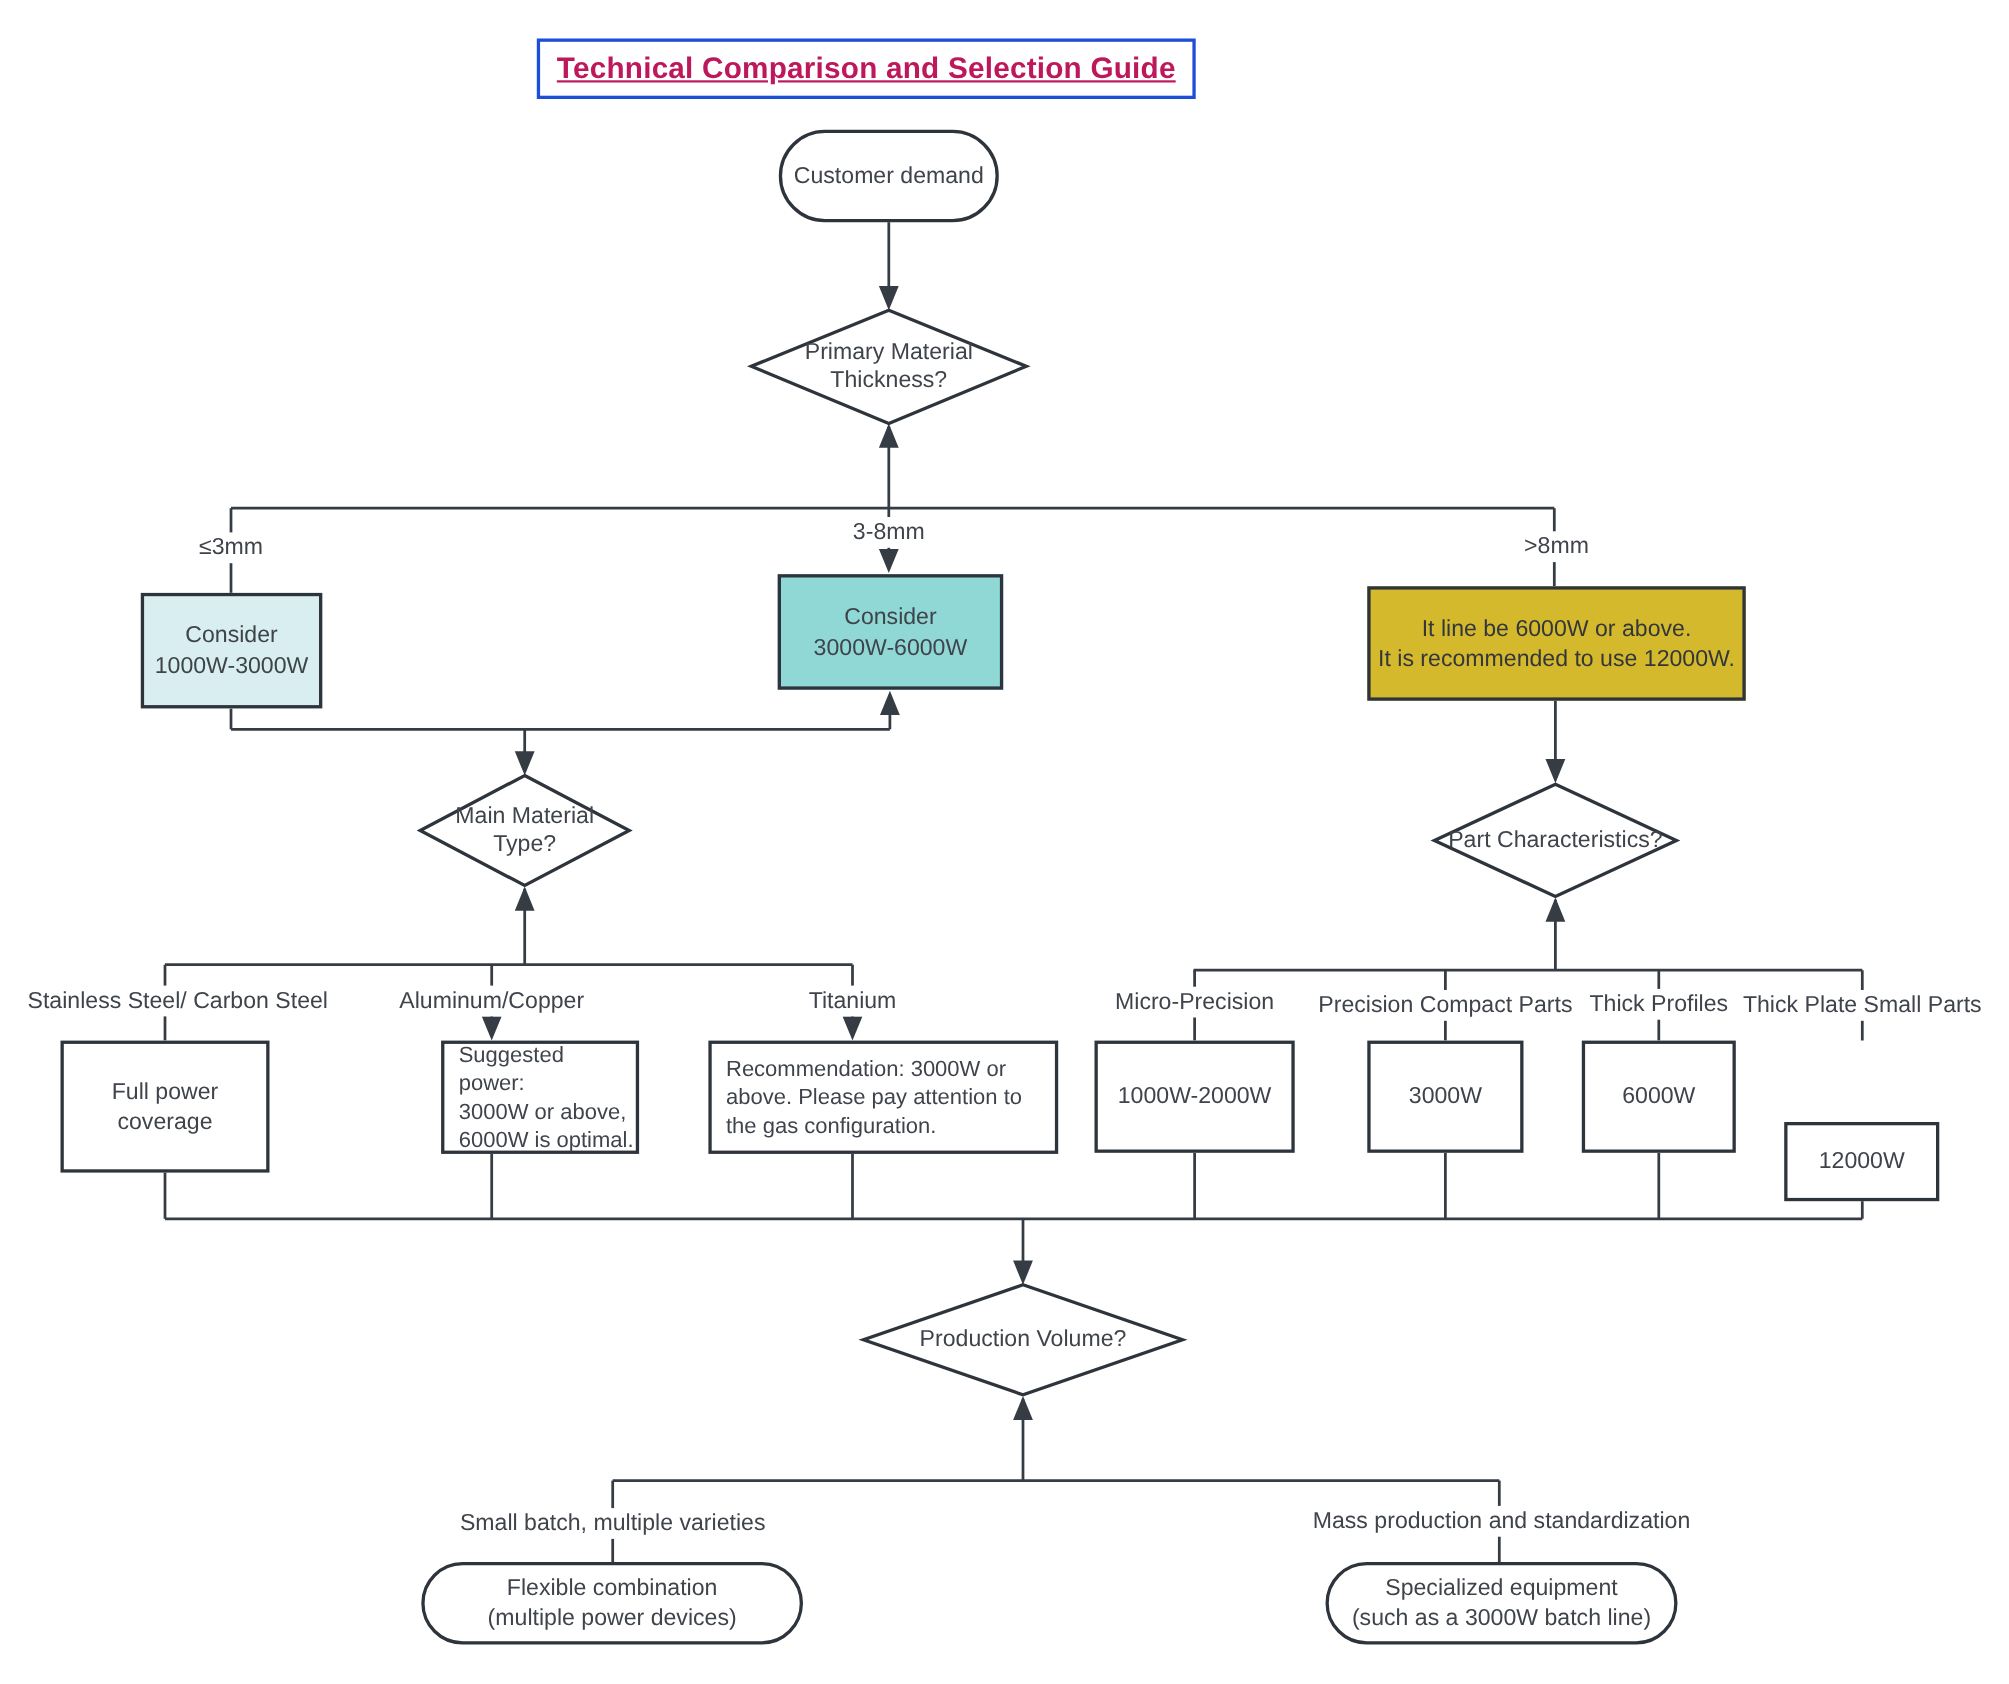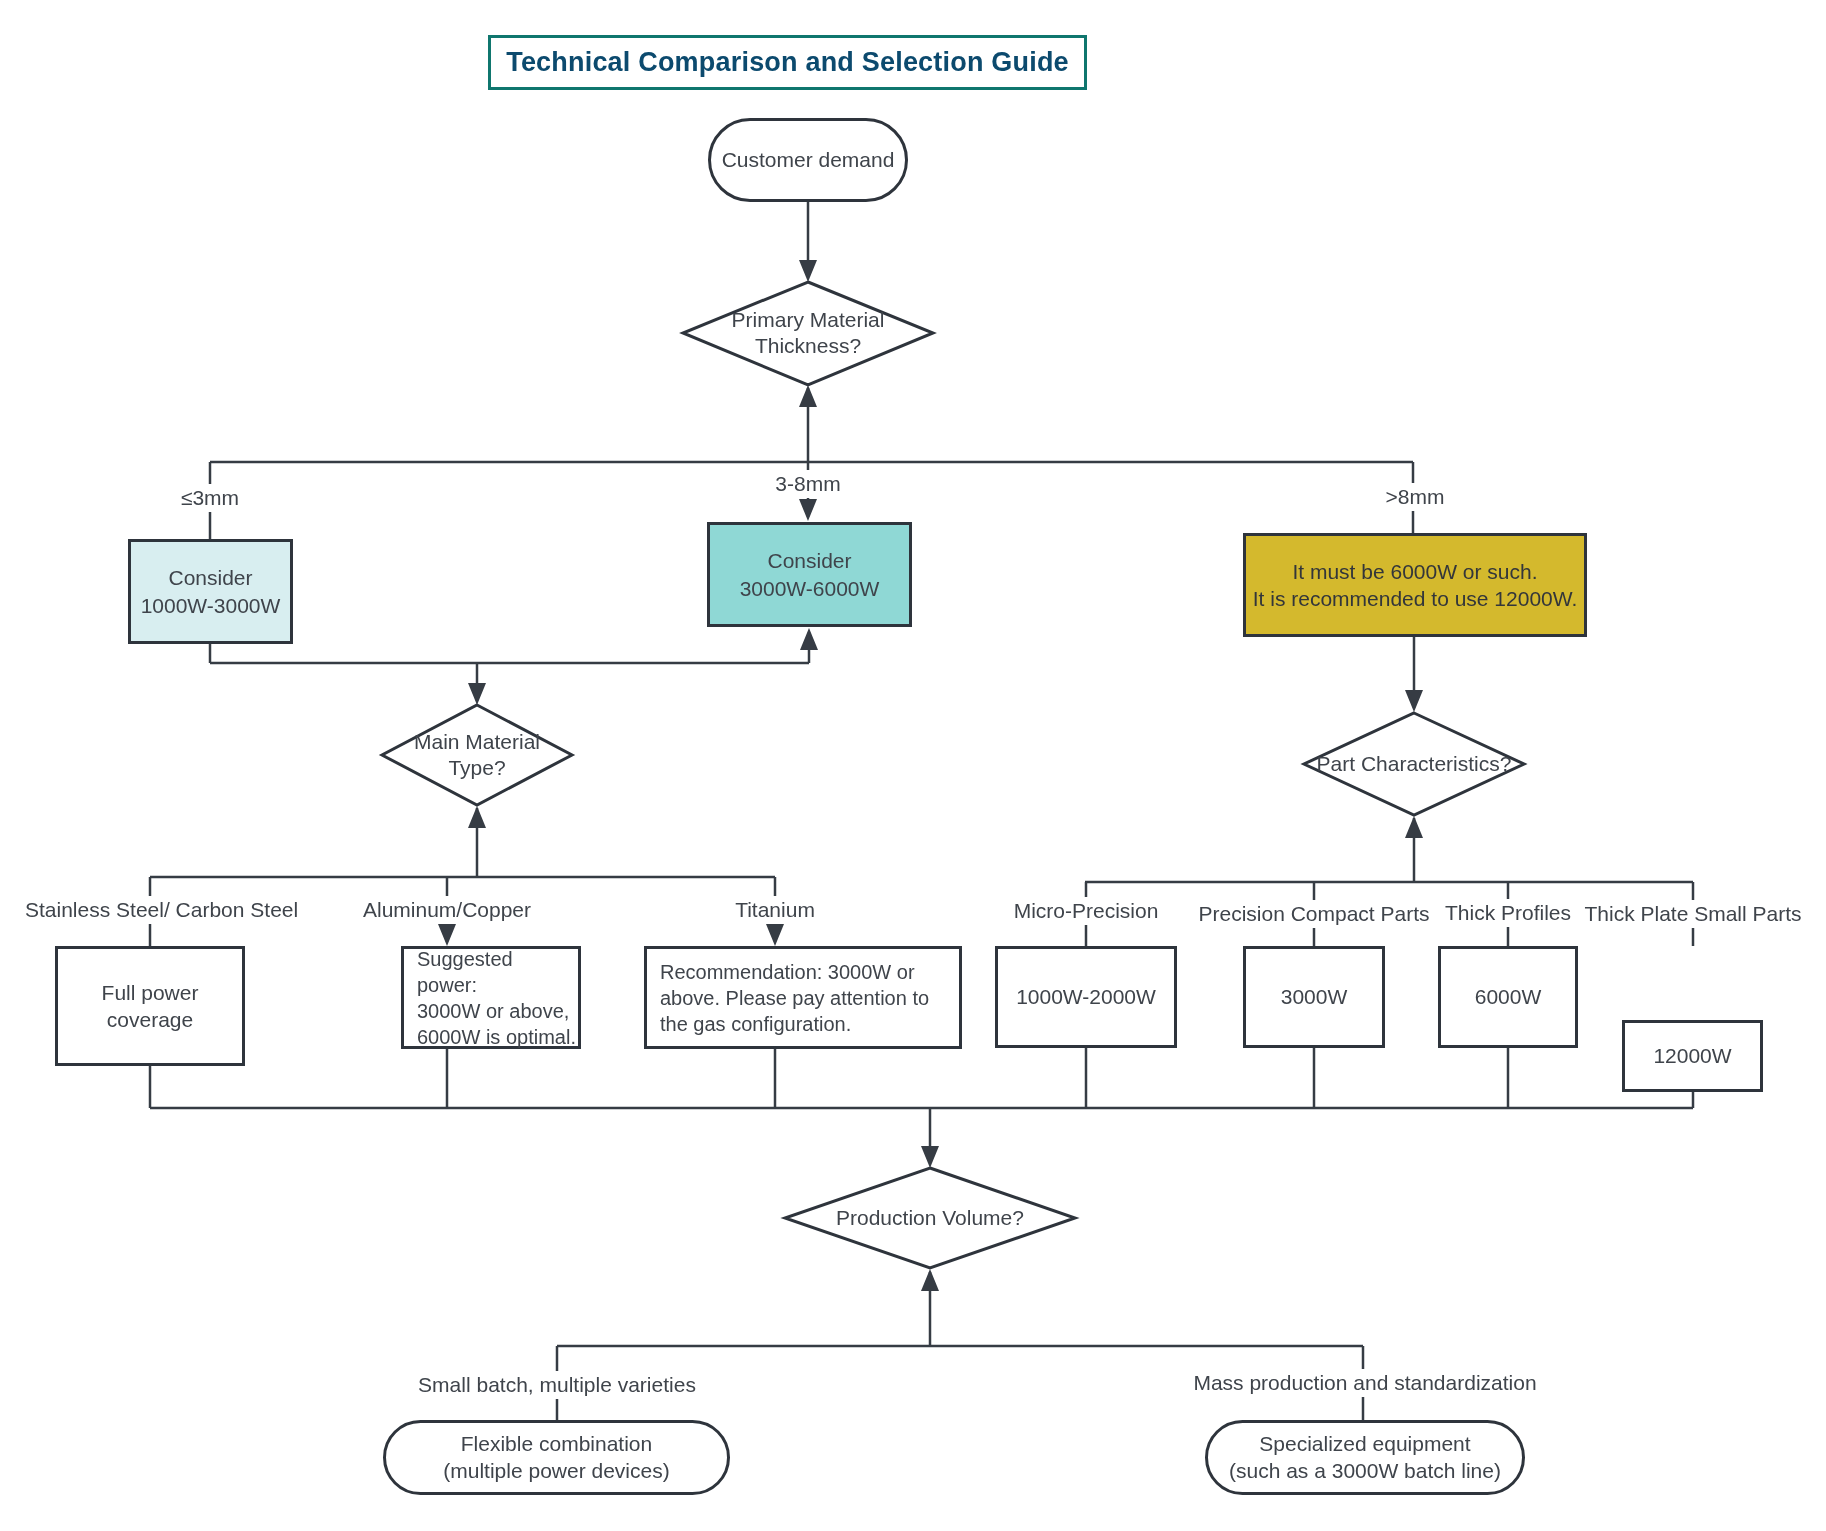--- a/index.html
+++ b/index.html
@@ -4,22 +4,22 @@
 <style>
   html,body{margin:0;padding:0;background:#ffffff;}
   .canvas{
     position:relative;width:1826px;height:1531px;background:#ffffff;
     font-family:"Liberation Sans",sans-serif;color:#3f444b;overflow:hidden;
   }
   .wires{position:absolute;left:0;top:0;z-index:0;}
   .node{position:absolute;z-index:2;display:flex;align-items:center;justify-content:center;
         text-align:center;box-sizing:border-box;}
   .pre{white-space:pre-line;}
-  .titlebox{border:3px solid #0f766e;background:#fff;color:#0c4a6e;font-weight:bold;
-            font-size:27px;letter-spacing:0.2px;}
+  .titlebox{border:3px solid #1d4ed8;background:#fff;color:#be185d;font-weight:bold;
+            font-size:27px;letter-spacing:0.2px;text-decoration:underline;}
   .stadium{border:3px solid #2e343c;background:#fff;border-radius:42px;font-size:21px;line-height:1.25;}
   .dtext{z-index:3;font-size:21px;line-height:1.25;background:transparent;pointer-events:none;}
   .lbl{position:absolute;z-index:2;background:#ffffff;font-size:21px;line-height:28px;
        text-align:center;white-space:nowrap;display:block;}
   .box{border:3px solid #2e343c;background:#ffffff;font-size:21px;line-height:1.3;}
   .box.leftalign{justify-content:flex-start;text-align:left;padding-left:13px;font-size:20px;}
   .fill-lightblue{background:#d8eef0;}
   .fill-teal{background:#8fd8d5;}
   .fill-gold{background:#d4b92d;color:#33363a;}
 </style>
@@ -99,21 +99,21 @@
   <div class="node dtext" style="left:785px;top:1173px;width:290px;height:90px;">Production Volume?</div>
 
   <div class="lbl" style="left:163px;top:484px;width:94px;">≤3mm</div>
   <div class="lbl" style="left:761px;top:470px;width:94px;">3-8mm</div>
   <div class="lbl" style="left:1368px;top:483px;width:94px;">&gt;8mm</div>
 
   <div class="node box fill-lightblue pre" style="left:128px;top:539px;width:165px;height:105px;">Consider
 1000W-3000W</div>
   <div class="node box fill-teal pre" style="left:707px;top:522px;width:205px;height:105px;">Consider
 3000W-6000W</div>
-  <div class="node box fill-gold pre" style="left:1243px;top:533px;width:344px;height:104px;">It must be 6000W or such.
+  <div class="node box fill-gold pre" style="left:1243px;top:533px;width:344px;height:104px;">It line be 6000W or above.
 It is recommended to use 12000W.</div>
 
   <div class="lbl" style="left:25px;top:896px;width:250px;">Stainless Steel/ Carbon Steel</div>
   <div class="lbl" style="left:357px;top:896px;width:180px;">Aluminum/Copper</div>
   <div class="lbl" style="left:720px;top:896px;width:110px;">Titanium</div>
 
   <div class="node box" style="left:55px;top:946px;width:190px;height:120px;">Full power coverage</div>
   <div class="node box leftalign pre" style="left:357px;top:946px;width:180px;height:103px;margin-left:44px;">Suggested power:
 3000W or above,
 6000W is optimal.</div>

